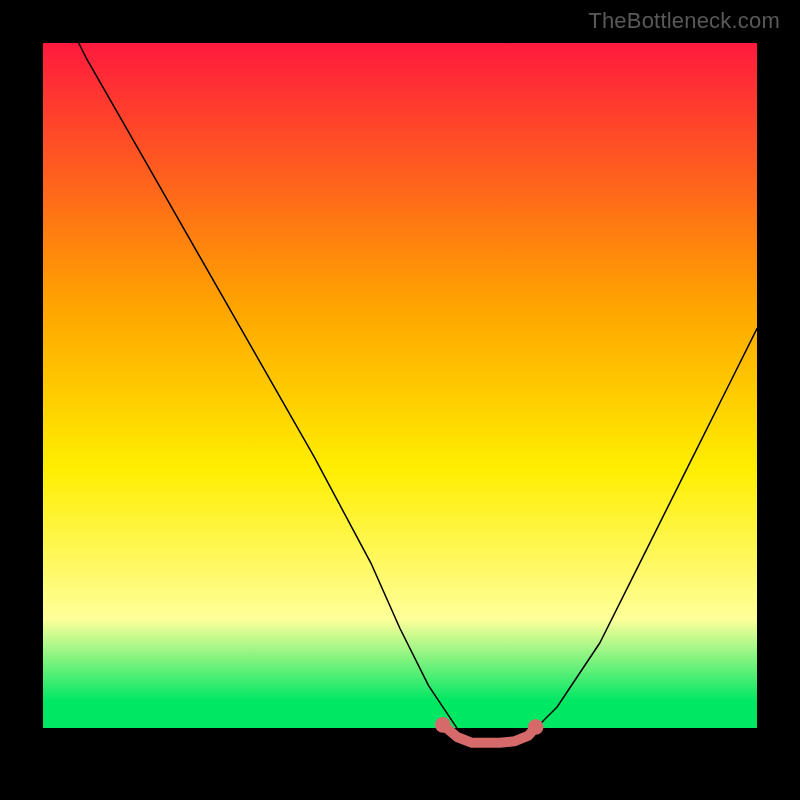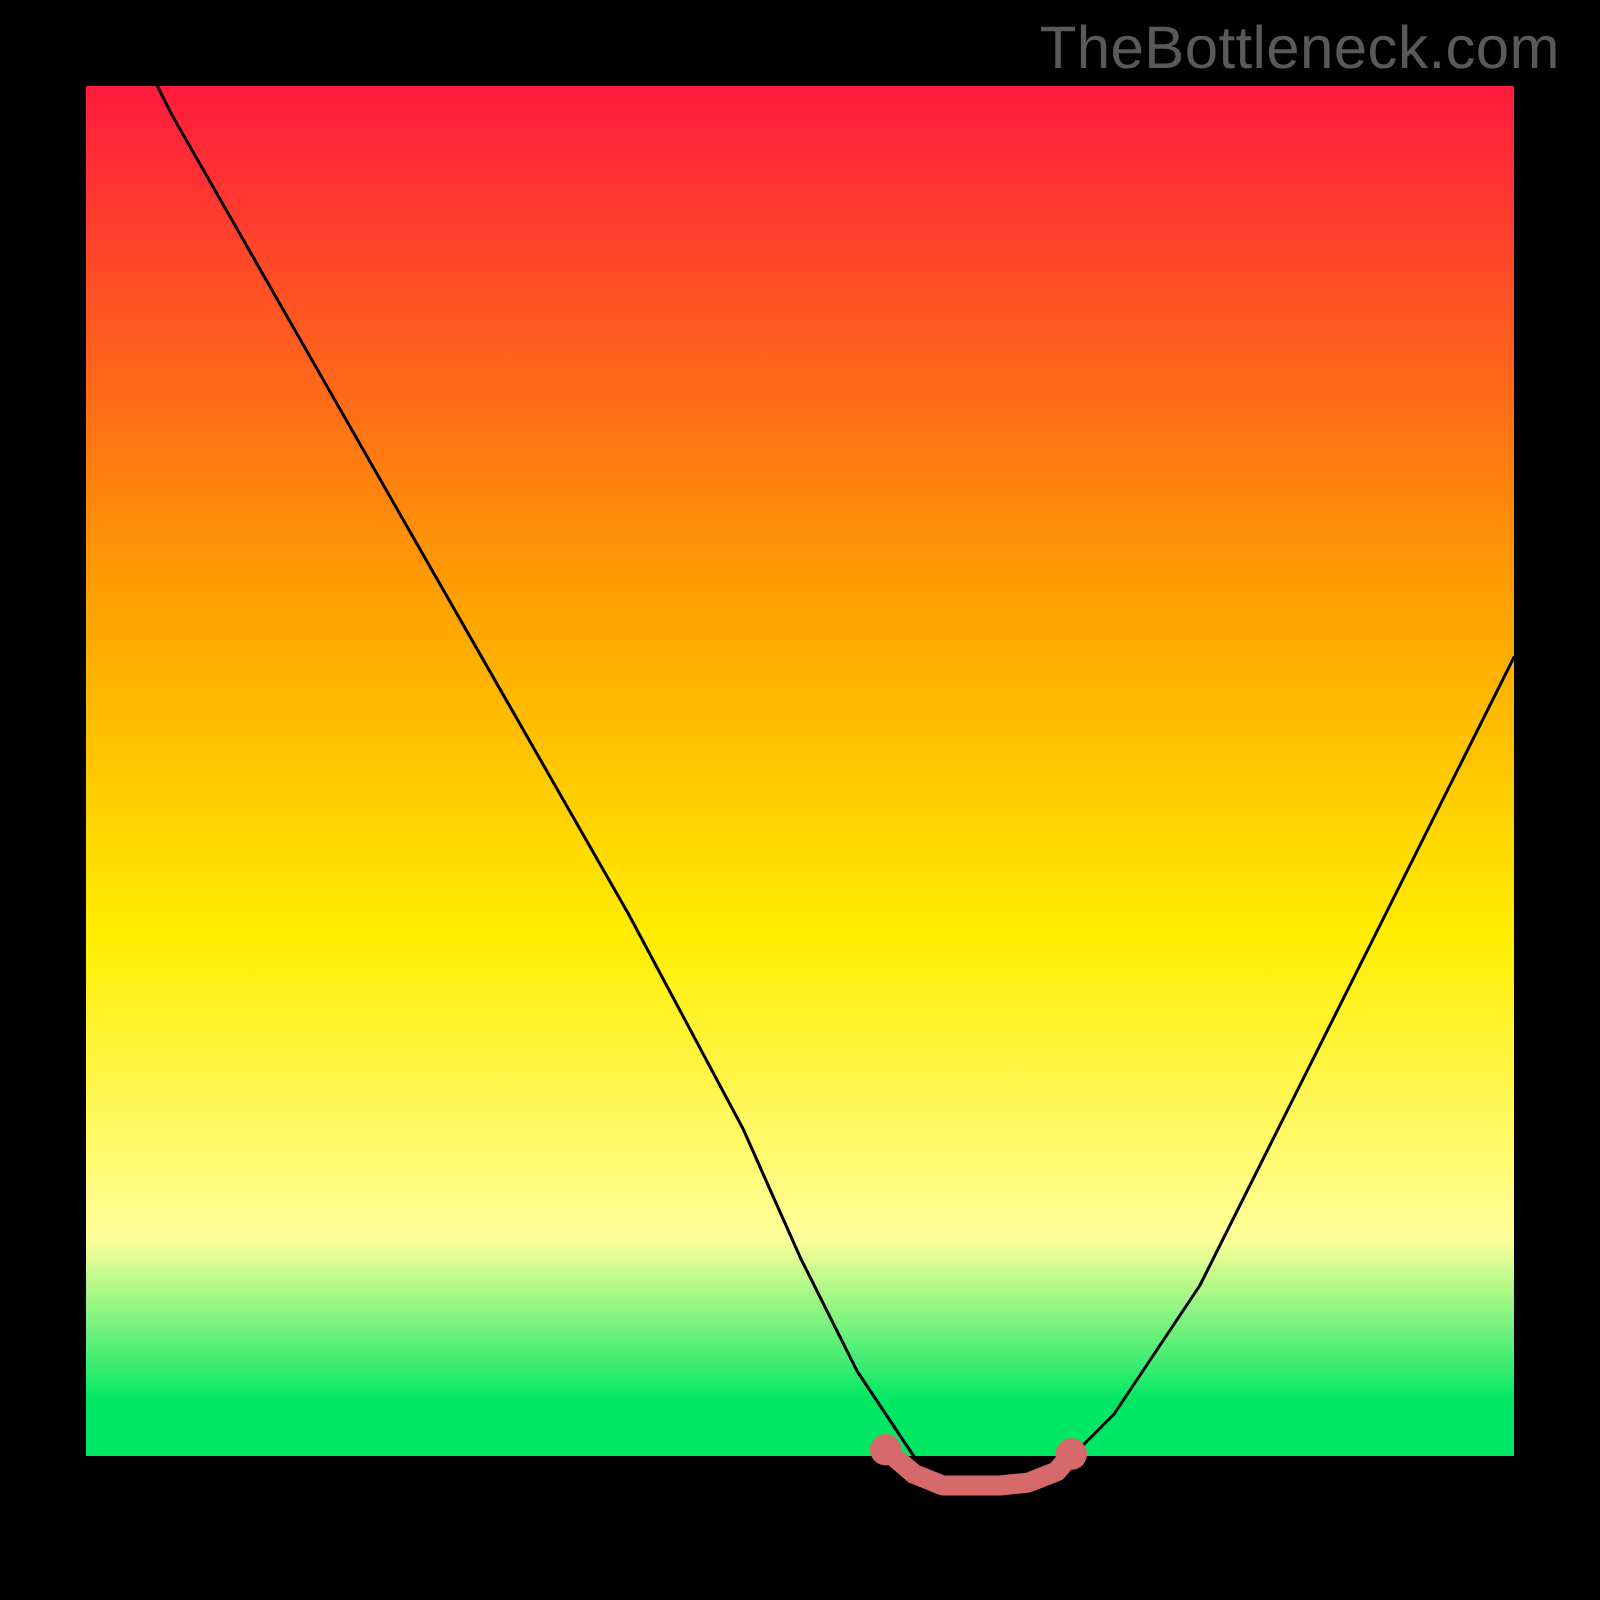--- a/index.html
+++ b/index.html
@@ -29,21 +29,21 @@
     top: 0;
     width: 100%;
     
     height: 96%;
   }
   .watermark {
     position: absolute;
     top: 8px;
     right: 20px;
     font-family: Arial, Helvetica, sans-serif;
-    font-size: 30px;
+    font-size: 22px;
     color: #58595a;
     letter-spacing: 0.2px;
     user-select: none;
   }
   svg.curves {
     position: absolute;
     left: 0;
     top: 0;
     width: 100%;
     height: 100%;

